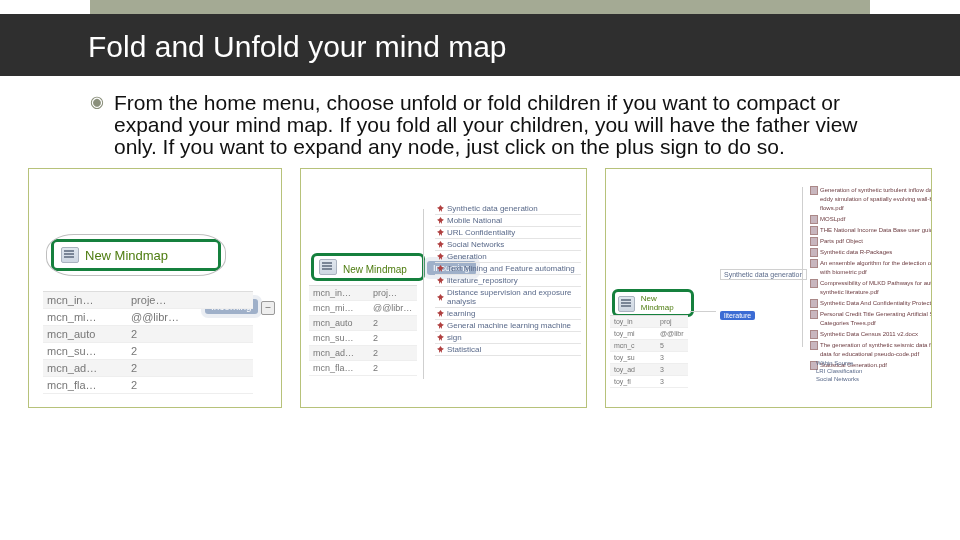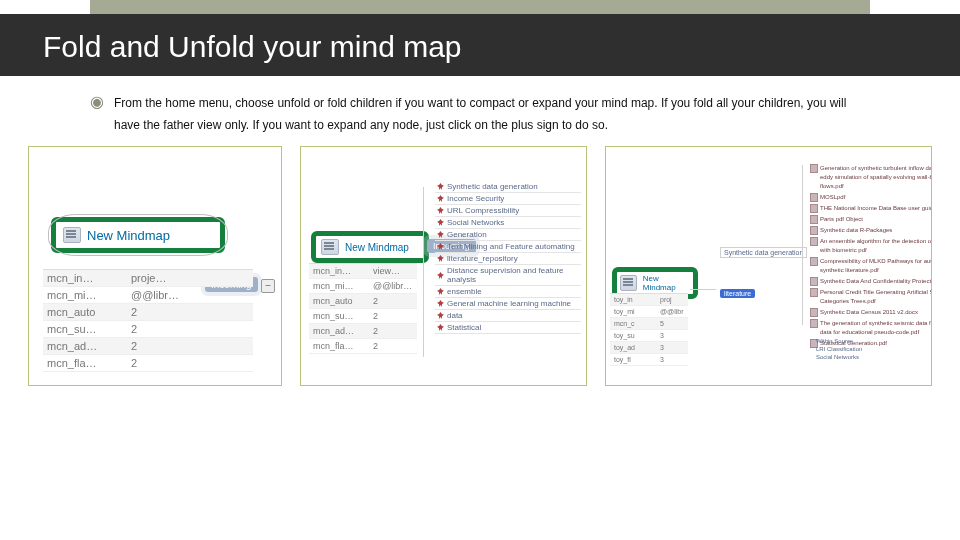--- a/index.html
+++ b/index.html
@@ -1,29 +1,29 @@
 <!DOCTYPE html>
 <html><head>
 <meta charset="utf-8">
 <style>
   html,body{margin:0;padding:0;width:960px;height:540px;background:#fff;font-family:Arial,Helvetica,sans-serif;color:#111}
   .rule-light{height:14px;background:#a4aa94;margin:0 90px}
   .title-bar{background:#2f2f2f;color:#fff;padding:16px 0 12px 0}
-  .title-bar h1{margin:0 0 0 43px;font-size:30px;font-weight:400}
+  .title-bar h1{margin:0 0 0 88px;font-size:30px;font-weight:400}
   .body-area{padding:16px 90px 10px 90px}
   .bullet-row{display:flex;gap:10px}
   .bullet-sym{color:#8a8f7b;font-size:16px;line-height:20px}
-  .bullet-txt{font-size:12px;line-height:22px}
+  .bullet-txt{font-size:21px;line-height:22px}
   .panels{display:flex;gap:18px;padding:0 28px}
   .panel{border:1px solid #b7c27a;background:#fff;height:238px;position:relative;overflow:hidden}
   .p1{width:252px}
   .p2{width:285px}
   .p3{flex:1}
   
-  .mm-card{position:absolute;left:22px;top:70px;width:150px;border:5px solid #15803d;border-radius:6px;background:#fff;padding:5px 7px;display:flex;align-items:center;gap:6px;font-size:13px;color:#0369a1;box-shadow:0 0 0 12px rgba(180,180,180,.0)}
+  .mm-card{position:absolute;left:22px;top:70px;width:150px;border:3px solid #15803d;border-radius:6px;background:#fff;padding:5px 7px;display:flex;align-items:flex-end;gap:6px;font-size:13px;color:#4d7c0f;box-shadow:0 0 0 12px rgba(180,180,180,.0)}
   .mm-card .ring{position:absolute;inset:-8px;border:1px solid #bfbfbf;border-radius:28px/18px;pointer-events:none}
   .tbl{position:absolute;left:14px;top:122px;width:210px;border-top:1px solid #ddd;font-size:11px;color:#777}
   .tbl .r{display:flex;border-bottom:1px solid #eee}
   .tbl .r:nth-child(odd){background:#f4f4f4}
   .tbl .c1{width:76px;padding:2px 4px;white-space:nowrap;overflow:hidden}
   .tbl .c2{flex:1;padding:2px 4px;white-space:nowrap;overflow:hidden}
   .badge{position:absolute;left:176px;top:130px;background:#9fb0c9;color:#fff;font-size:10px;padding:2px 6px;border-radius:3px;box-shadow:0 0 0 4px rgba(190,200,214,.3)}
   .collapse-btn{position:absolute;left:232px;top:132px;width:12px;height:12px;border:1px solid #999;border-radius:2px;background:#eee;font-size:9px;line-height:10px;text-align:center;color:#555}
   .doc-ico{width:16px;height:14px;background:linear-gradient(#e0e6ee,#cfd7e2);border:1px solid #aab2bf;border-radius:2px;position:relative}
   .doc-ico:before{content:"";position:absolute;left:2px;top:2px;width:10px;height:2px;background:#7a8596;box-shadow:0 3px 0 #7a8596,0 6px 0 #7a8596}
@@ -105,21 +105,21 @@
 
   <div class="panel p2">
     <div class="mm-card">
       <span class="doc-ico"></span>
       <span>New Mindmap</span>
     </div>
     <div class="badge">Incoming</div>
     <div class="tbl">
         <div class="r">
           <div class="c1">mcn_in…</div>
-          <div class="c2">view…</div>
+          <div class="c2">proj…</div>
         </div>
         <div class="r">
           <div class="c1">mcn_mi…</div>
           <div class="c2">@@libr…</div>
         </div>
         <div class="r">
           <div class="c1">mcn_auto</div>
           <div class="c2">2</div>
         </div>
         <div class="r">
@@ -139,27 +139,27 @@
         <div class="t">
           <svg class="pin">
             <use href="#pin"></use>
           </svg>
           <span>Synthetic data generation</span>
         </div>
         <div class="t">
           <svg class="pin">
             <use href="#pin"></use>
           </svg>
-          <span>Income Security</span>
-        </div>
-        <div class="t">
-          <svg class="pin">
-            <use href="#pin"></use>
-          </svg>
-          <span>URL Compressibility</span>
+          <span>Mobile National</span>
+        </div>
+        <div class="t">
+          <svg class="pin">
+            <use href="#pin"></use>
+          </svg>
+          <span>URL Confidentiality</span>
         </div>
         <div class="t">
           <svg class="pin">
             <use href="#pin"></use>
           </svg>
           <span>Social Networks</span>
         </div>
         <div class="t">
           <svg class="pin">
             <use href="#pin"></use>
@@ -175,39 +175,39 @@
         <div class="t">
           <svg class="pin">
             <use href="#pin"></use>
           </svg>
           <span>literature_repository</span>
         </div>
         <div class="t">
           <svg class="pin">
             <use href="#pin"></use>
           </svg>
-          <span>Distance supervision and feature analysis</span>
-        </div>
-        <div class="t">
-          <svg class="pin">
-            <use href="#pin"></use>
-          </svg>
-          <span>ensemble</span>
+          <span>Distance supervision and exposure analysis</span>
+        </div>
+        <div class="t">
+          <svg class="pin">
+            <use href="#pin"></use>
+          </svg>
+          <span>learning</span>
         </div>
         <div class="t">
           <svg class="pin">
             <use href="#pin"></use>
           </svg>
           <span>General machine learning machine</span>
         </div>
         <div class="t">
           <svg class="pin">
             <use href="#pin"></use>
           </svg>
-          <span>data</span>
+          <span>sign</span>
         </div>
         <div class="t">
           <svg class="pin">
             <use href="#pin"></use>
           </svg>
           <span>Statistical</span>
         </div>
       </div>
     <div class="tree-line" style="left:122px;top:40px;width:1px;height:170px"></div>
   </div>

